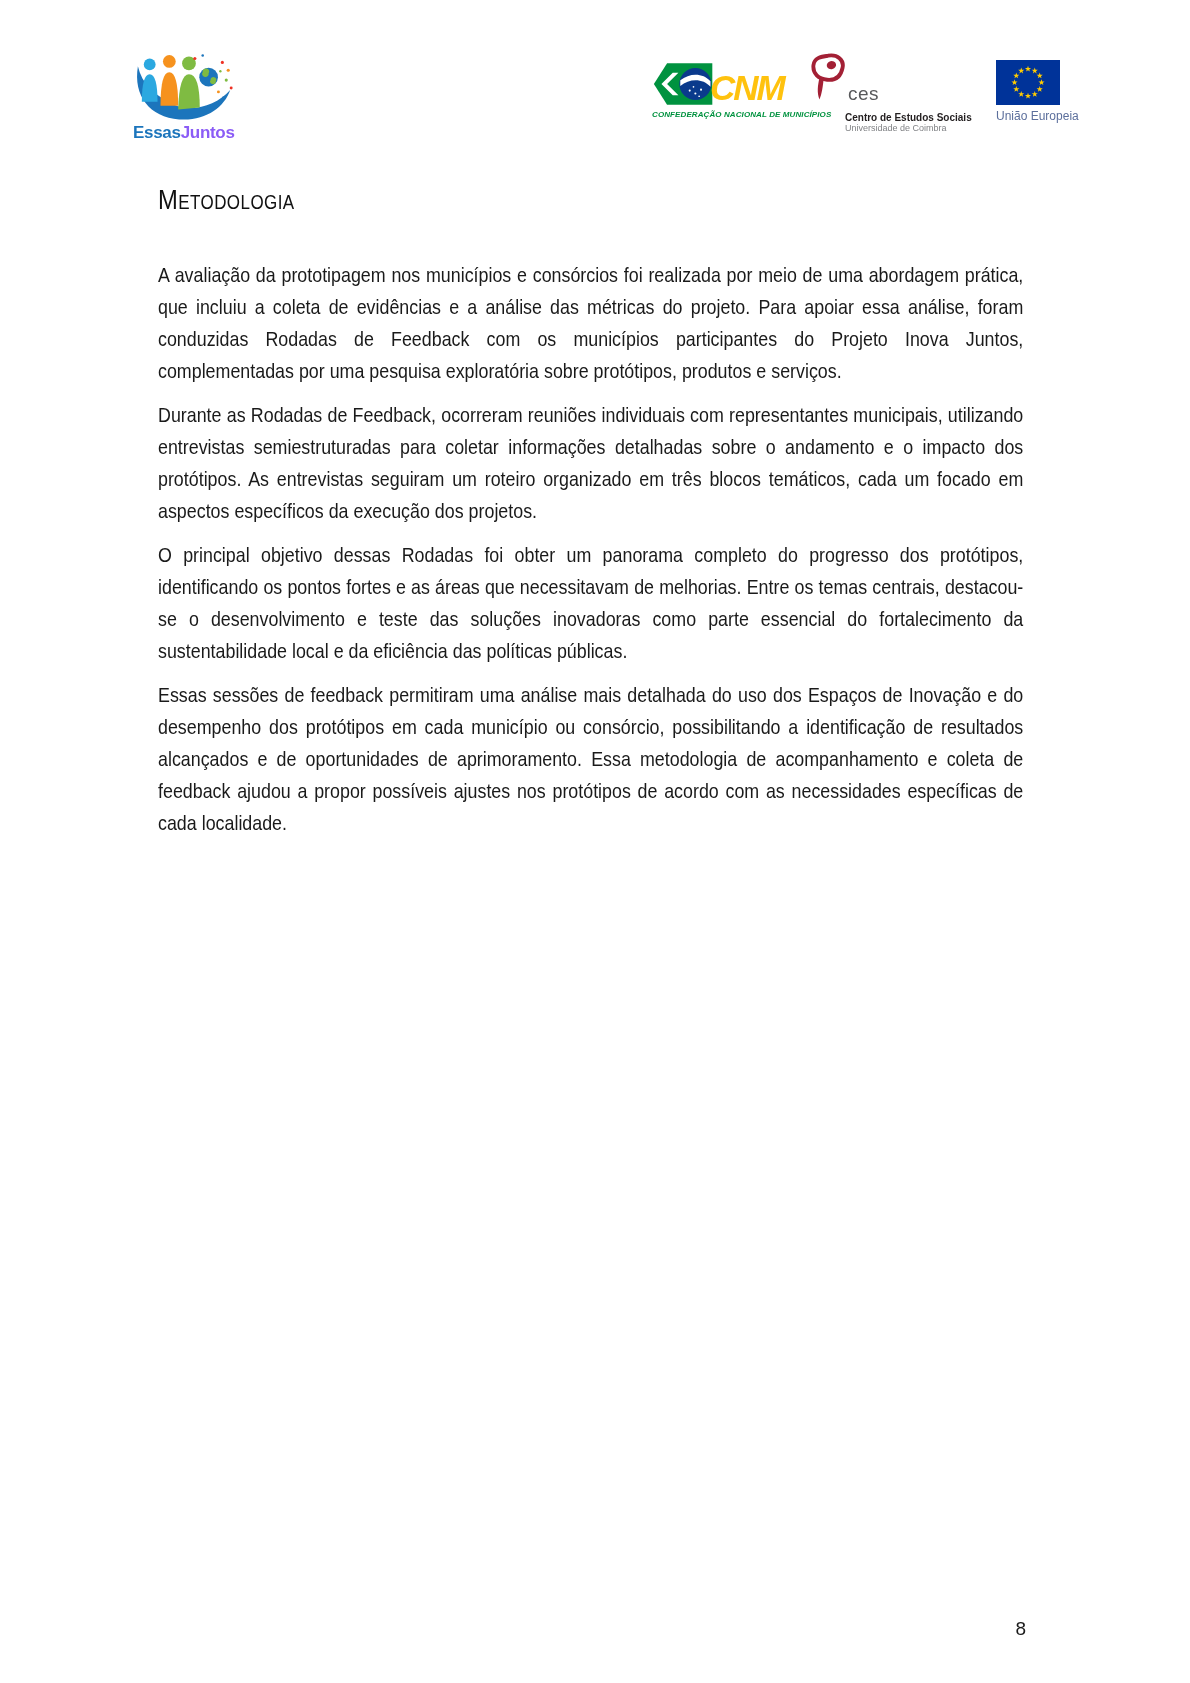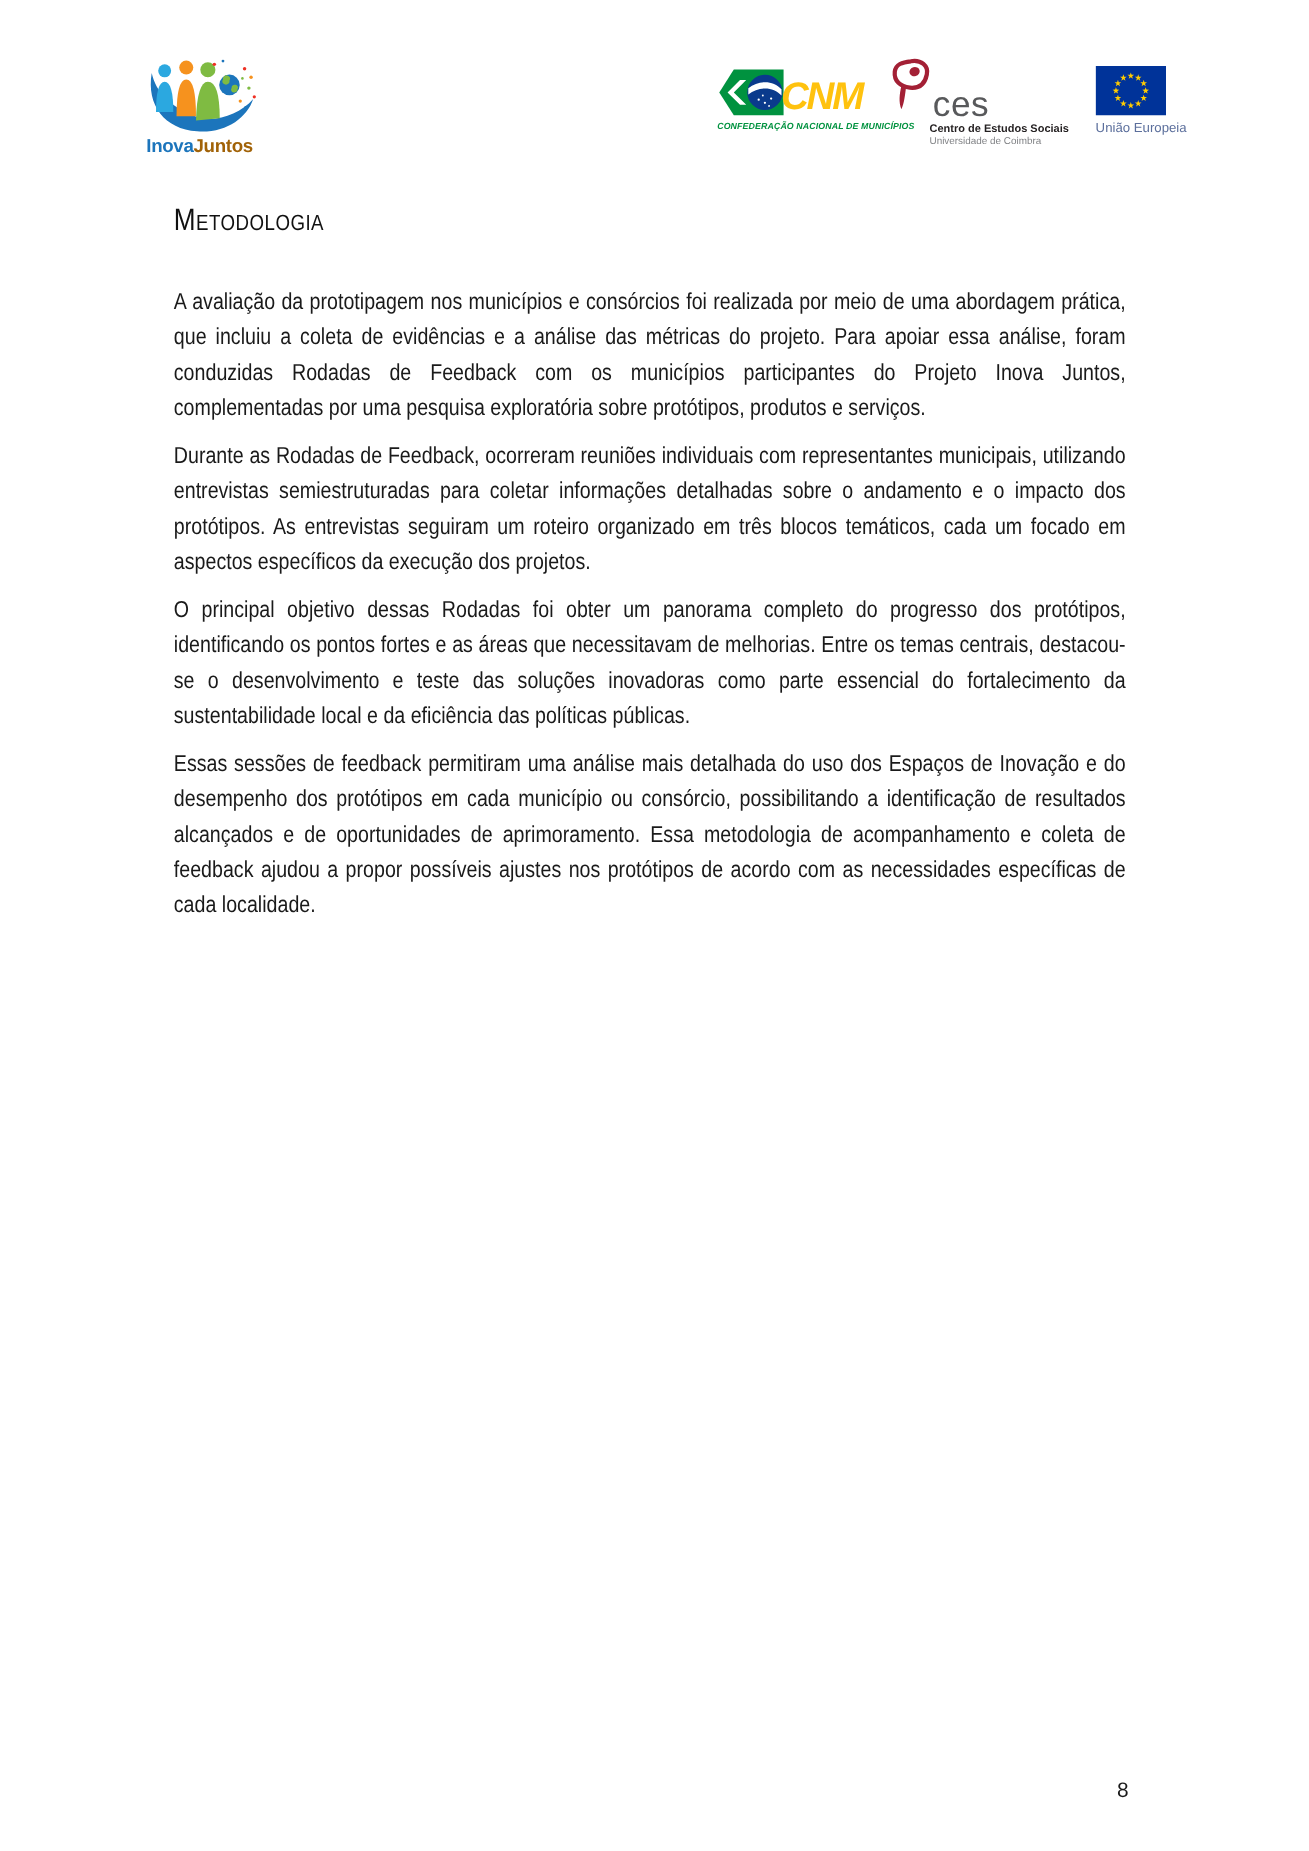--- a/index.html
+++ b/index.html
@@ -23,21 +23,21 @@
   .inova-logo { left: 133px; top: 50px; width: 112px; text-align: left; }
   .inova-logo svg { display: block; }
   .inova-wordmark {
     margin-top: 2px;
     font-size: 17px;
     font-weight: bold;
     letter-spacing: -0.3px;
     line-height: 18px;
   }
   .inova-wordmark .part1 { color: #1C75BC; }
-  .inova-wordmark .part2 { color: #a16207; }
+  .inova-wordmark .part2 { color: #8b5cf6; }
 
   
   .cnm-logo { left: 652px; top: 60px; width: 140px; }
   .cnm-row { display: flex; align-items: flex-end; height: 48px; }
   .cnm-row svg { display: block; flex: 0 0 auto; }
   .cnm-acronym {
     font-size: 35px;
     font-weight: 900;
     font-style: italic;
     color: #FFC20E;
@@ -53,21 +53,21 @@
     color: #00923F;
     white-space: nowrap;
     letter-spacing: 0.1px;
   }
 
   
   .ces-logo { left: 810px; top: 50px; width: 130px; }
   .ces-row { display: flex; align-items: flex-end; height: 56px; }
   .ces-row svg { display: block; }
   .ces-acronym {
-    font-size: 32px;
+    font-size: 19px;
     color: #58595B;
     line-height: 24px;
     margin-left: 2px;
     letter-spacing: 0.5px;
   }
   .ces-captions { margin-left: 35px; margin-top: 6px; line-height: 11px; }
   .ces-caption-1 { font-size: 10px; font-weight: bold; color: #231F20; white-space: nowrap; }
   .ces-caption-2 { font-size: 9px; color: #808285; white-space: nowrap; }
 
   
@@ -140,21 +140,21 @@
       <circle cx="63" cy="8" r="1.6" fill="#EE3124"></circle>
       <circle cx="71" cy="5" r="1.3" fill="#1C75BC"></circle>
       <circle cx="91" cy="12" r="1.6" fill="#EE3124"></circle>
       <circle cx="97" cy="20" r="1.6" fill="#F6921E"></circle>
       <circle cx="89" cy="21" r="1.2" fill="#7FBB42"></circle>
       <circle cx="95" cy="30" r="1.6" fill="#7FBB42"></circle>
       <circle cx="100" cy="38" r="1.5" fill="#EE3124"></circle>
       <circle cx="87" cy="42" r="1.5" fill="#F6921E"></circle>
       <circle cx="92" cy="48" r="1.4" fill="#1C75BC"></circle>
     </svg>
-    <div class="inova-wordmark"><span class="part1">Inova</span><span class="part2">Juntos</span></div>
+    <div class="inova-wordmark"><span class="part1">Essas</span><span class="part2">Juntos</span></div>
   </div>
 
   <div class="logo-block cnm-logo">
     <div class="cnm-row">
       <svg width="66" height="48" viewBox="0 0 70 50">
         <path d="M16,3 H64 V47 H16 L2,25 Z" fill="#00923F"></path>
         <path d="M22,13 L10,25 L22,37 L28,37 L16,25 L28,13 Z" fill="#ffffff"></path>
         <circle cx="46" cy="25" r="17" fill="#0A3A8C"></circle>
         <path d="M30,21 C40,13 54,13 62,22 L62,28 C54,19 40,19 30,27 Z" fill="#ffffff"></path>
         <circle cx="40" cy="32" r="1.1" fill="#ffffff"></circle>

